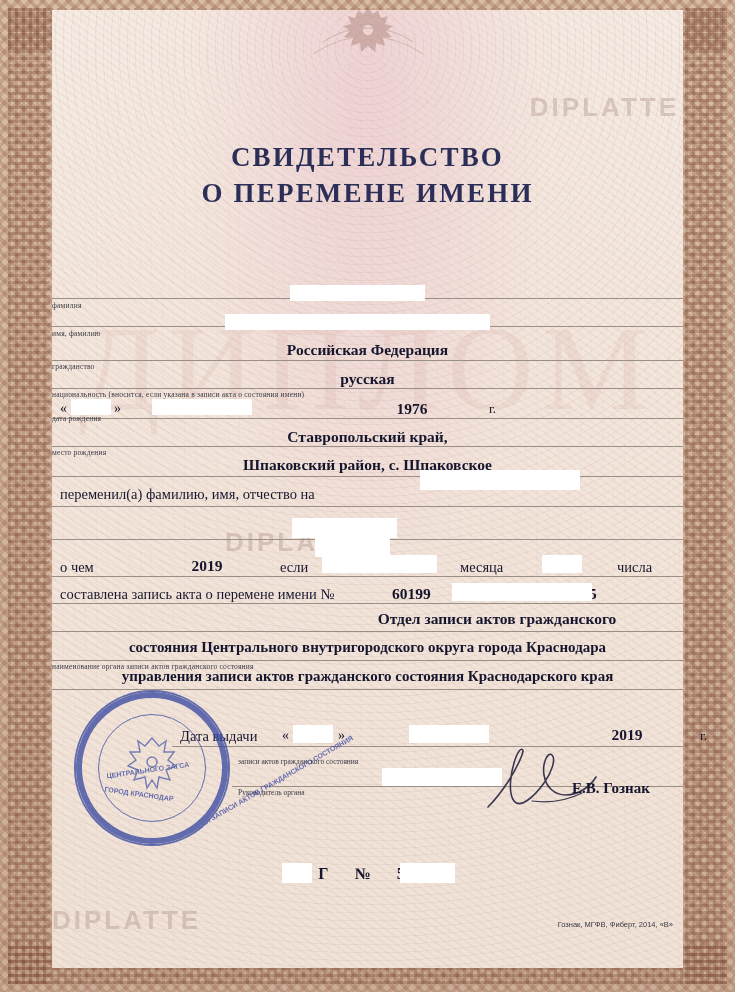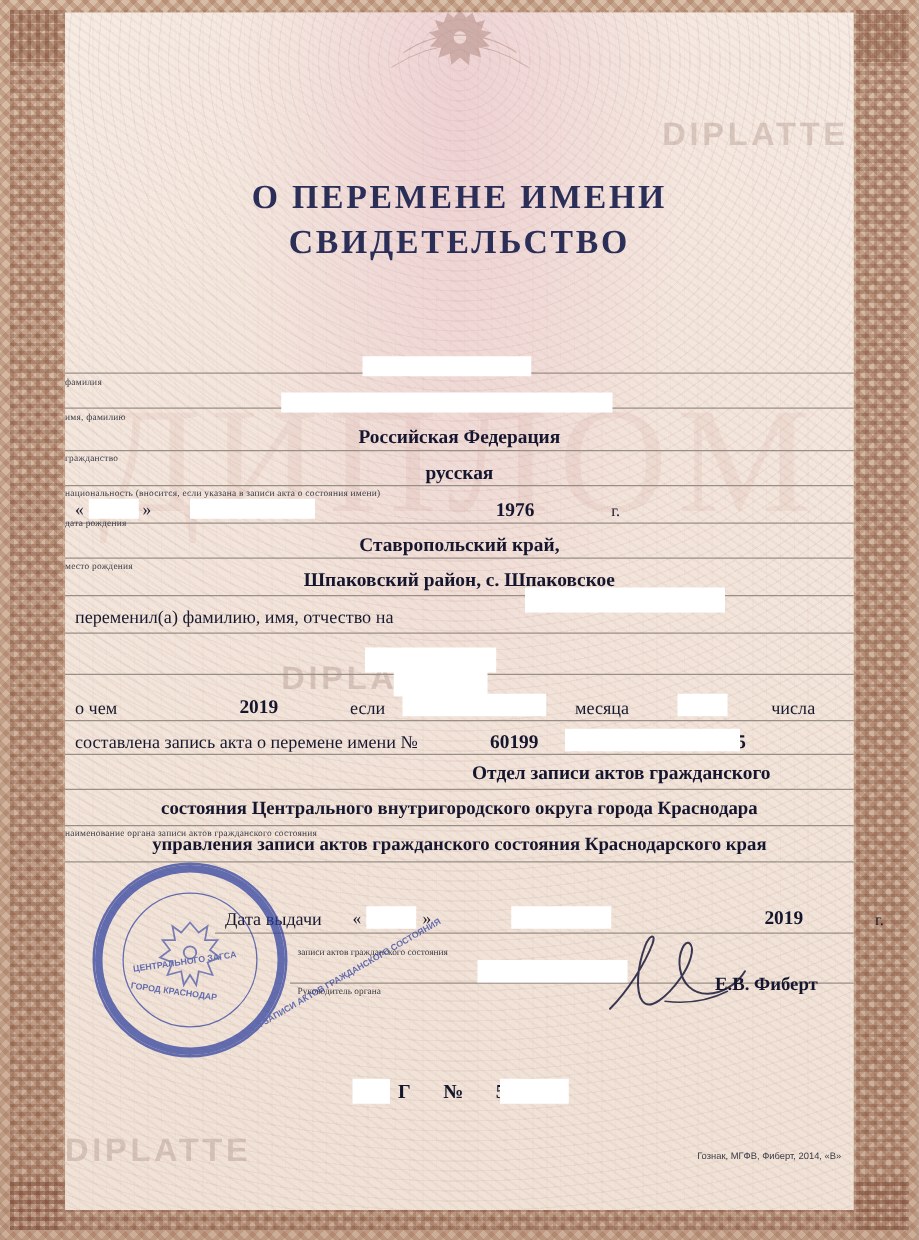--- a/index.html
+++ b/index.html
@@ -246,22 +246,22 @@
   </svg>
 
   <div class="wm wm-1">DIPLATTE</div>
   <div class="wm wm-2">DIPLATTE</div>
   <div class="wm wm-3">DIPLATTE</div>
   <div class="wm-big">ДИПЛОМ</div>
 
   <div class="content">
 
     <div class="title">
+      <div>СВИДЕТЕЛЬСТВО</div>
       <div>О ПЕРЕМЕНЕ ИМЕНИ</div>
-      <div>СВИДЕТЕЛЬСТВО</div>
     </div>
 
     <div class="line" style="left:0; right:0; top:288px;"></div>
     <div class="row-label" style="left:0; right:0; top:291px;">фамилия</div>
 
     <div class="line" style="left:0; right:0; top:316px;"></div>
     <div class="row-label" style="left:0; right:0; top:319px;">имя, фамилию</div>
 
     <div class="filled" style="left:0; right:0; top:331px;">Российская Федерация</div>
     <div class="line" style="left:0; right:0; top:350px;"></div>
@@ -343,21 +343,21 @@
         <span style="transform:rotate(-120deg) translate(-70px,0) rotate(90deg);">ОТДЕЛ ЗАПИСИ АКТОВ ГРАЖДАНСКОГО СОСТОЯНИЯ</span>
         <span style="transform:rotate(-8deg) translate(-46px,-2px);">ЦЕНТРАЛЬНОГО ЗАГСА</span>
         <span style="transform:rotate(8deg) translate(-44px,24px);">ГОРОД КРАСНОДАР</span>
       </div>
     </div>
 
     <svg class="signature" viewBox="0 0 120 70">
       <path d="M6 62 C20 48 34 26 40 10 C43 2 38 2 34 12 C28 28 26 48 32 56 C38 64 52 52 62 38 C70 27 74 14 70 10 C66 6 60 18 62 30 C64 42 72 50 84 50 C96 50 108 42 114 32" fill="none" stroke="#1a1a3a" stroke-width="1.6" stroke-linecap="round"></path>
       <path d="M50 56 C66 58 84 56 100 48" fill="none" stroke="#1a1a3a" stroke-width="1.2" stroke-linecap="round"></path>
     </svg>
-    <div class="sig-name">Е.В. Фиберт</div>
+    <div class="sig-name">Е.В. Гознак</div>
 
     <div class="redact" style="left:238px; top:275px; width:135px; height:16px;"></div>
     <div class="redact" style="left:173px; top:304px; width:265px; height:16px;"></div>
     <div class="redact" style="left:19px; top:389px; width:40px; height:16px;"></div>
     <div class="redact" style="left:100px; top:389px; width:100px; height:16px;"></div>
     <div class="redact" style="left:368px; top:460px; width:160px; height:20px;"></div>
     <div class="redact" style="left:240px; top:508px; width:105px; height:20px;"></div>
     <div class="redact" style="left:263px; top:527px; width:75px; height:20px;"></div>
     <div class="redact" style="left:270px; top:545px; width:115px; height:18px;"></div>
     <div class="redact" style="left:490px; top:545px; width:40px; height:18px;"></div>

